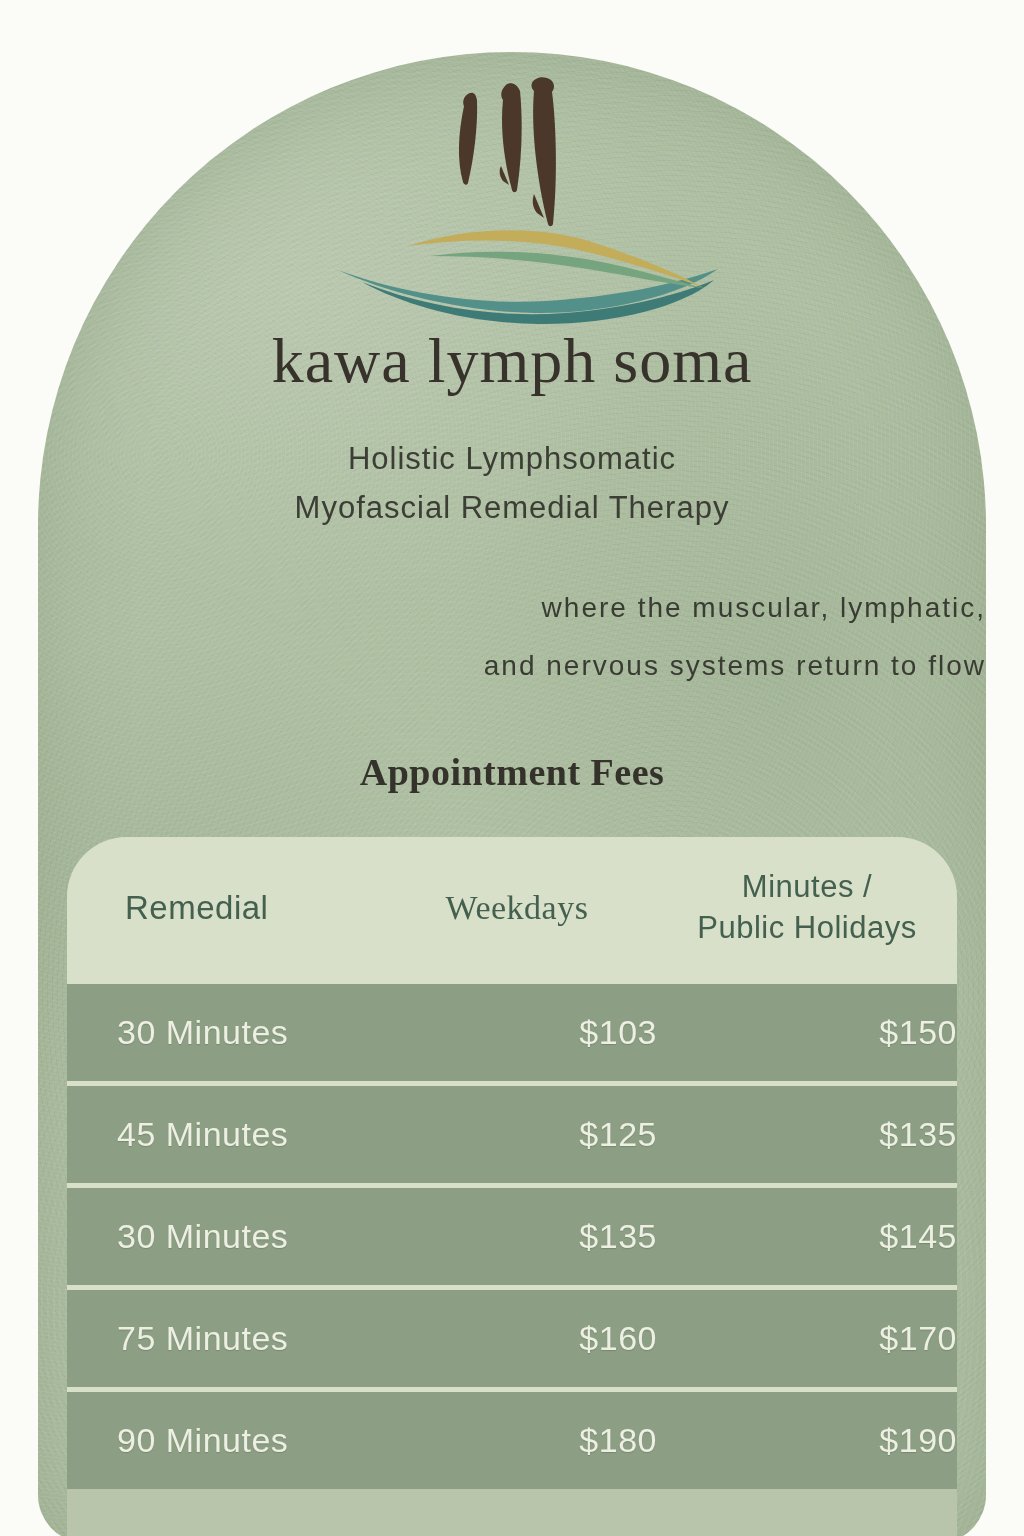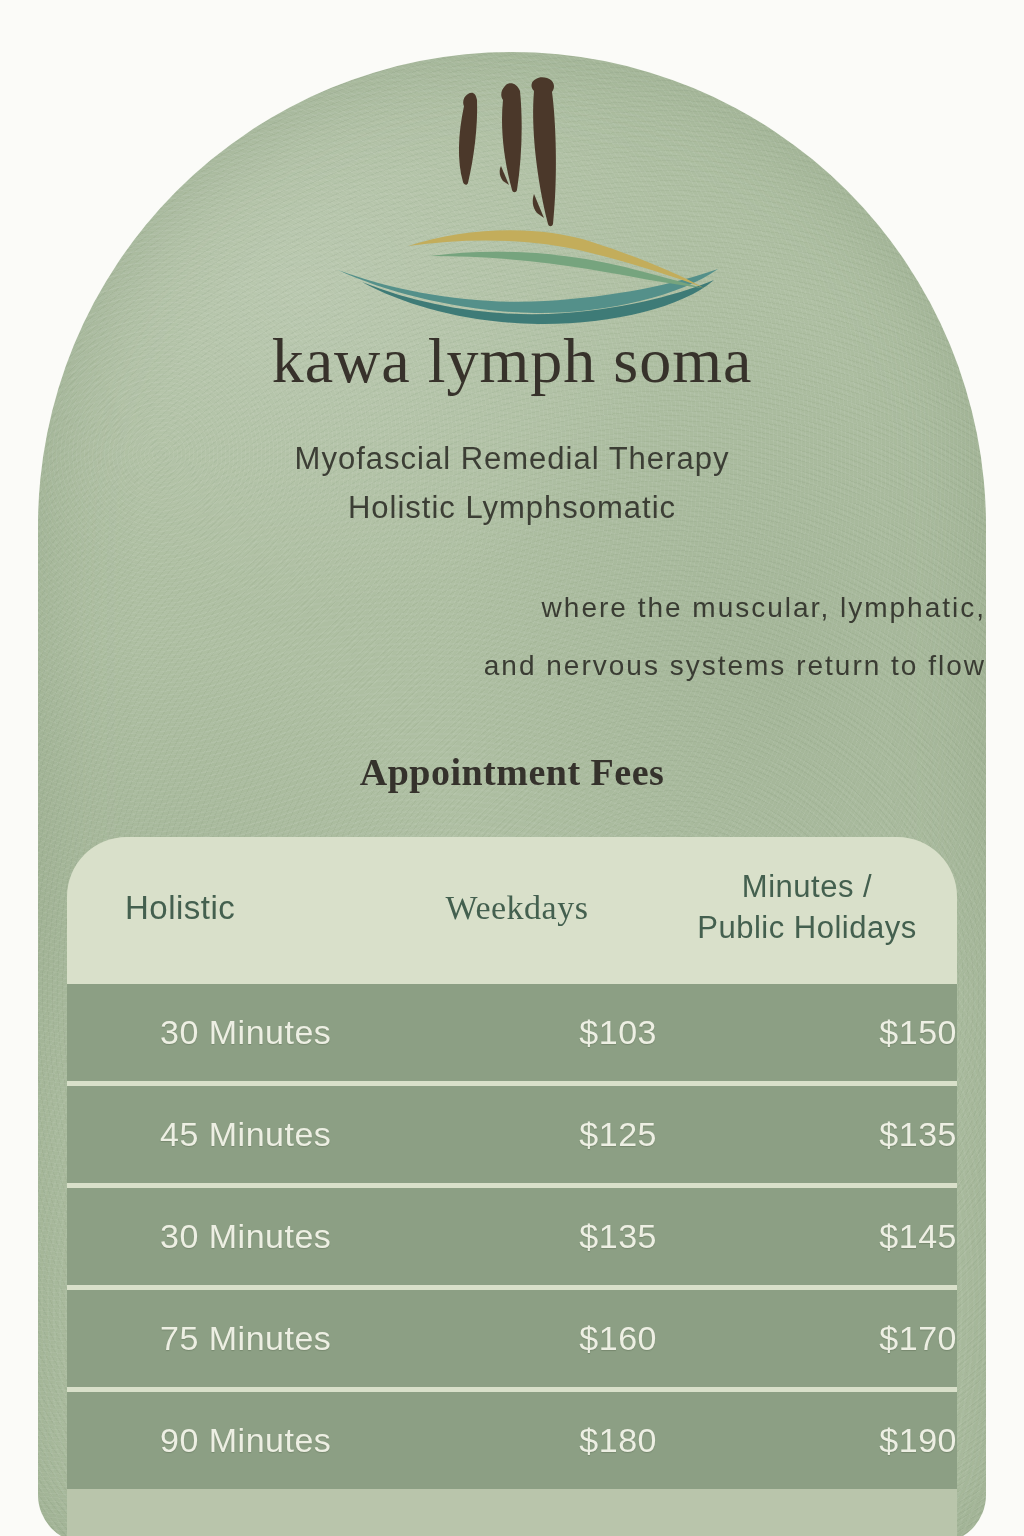--- a/index.html
+++ b/index.html
@@ -71,21 +71,21 @@
   .fees-header .h-weekdays  { font-size:34px; text-align:center; letter-spacing:.5px;font-family:Liberation Serif, serif; }
   .fees-header .h-weekend   { font-size:31px; text-align:center; line-height:1.32; letter-spacing:.5px; }
 
   .fees-rows { display:flex; flex-direction:column; gap:5px; padding-top:5px; background:#d9e0ca; }
   .fee-row {
     height:97px; background:#8c9f84;
     display:grid; grid-template-columns:310px 280px 300px; align-items:center;
     color:#edefe3; font-size:34px; letter-spacing:.5px;
     text-shadow:0 1px 1px rgba(80,95,72,.35);
   }
-  .fee-row .c-treatment { padding-left:93px; }
+  .fee-row .c-treatment { padding-left:50px; }
   .fee-row .c-price { text-align:right; }
 </style>
 </head>
 <body>
 
 <div class="stage">
   <div class="arch">
 
     <svg class="logo-strokes" viewBox="0 0 180 180" aria-hidden="true">
       <g fill="#4b382a">
@@ -100,34 +100,34 @@
     <svg class="logo-waves" viewBox="0 0 420 110" aria-hidden="true">
       <path fill="#3e7b77" d="M32,62 C95,87 165,98 235,93 C302,88 352,73 384,60 C352,88 278,105 208,104 C140,103 78,87 32,62 Z"></path>
       <path fill="#54908a" d="M8,50 C70,73 145,85 215,81 C285,77 345,64 388,49 C350,76 275,94 205,93 C135,92 60,74 8,50 Z"></path>
       <path fill="#76a47e" d="M100,36 C160,28 230,31 295,47 C325,55 352,62 372,68 C338,64 300,56 258,49 C204,40 150,36 100,36 Z"></path>
       <path fill="#c3ad5b" d="M78,26 C135,8 205,4 262,22 C305,36 345,52 374,68 C340,55 295,41 253,31 C200,18 135,18 78,26 Z"></path>
     </svg>
 
     <div class="brand-title">kawa lymph soma</div>
 
     <div class="brand-subtitle">
+      <div>Holistic Lymphsomatic</div>
       <div>Myofascial Remedial Therapy</div>
-      <div>Holistic Lymphsomatic</div>
     </div>
 
     <div class="brand-tagline">
       <div>where the muscular, lymphatic,</div>
       <div>and nervous systems return to flow</div>
     </div>
 
     <div class="section-heading">Appointment Fees</div>
 
     <div class="fees-card">
       <div class="fees-header">
-        <div class="h-treatment">Holistic</div>
+        <div class="h-treatment">Remedial</div>
         <div class="h-weekdays">Weekdays</div>
         <div class="h-weekend">
           <div>Minutes /</div>
           <div>Public Holidays</div>
         </div>
       </div>
 
       <div class="fees-rows">
         <div class="fee-row">
           <div class="c-treatment">30 Minutes</div>

